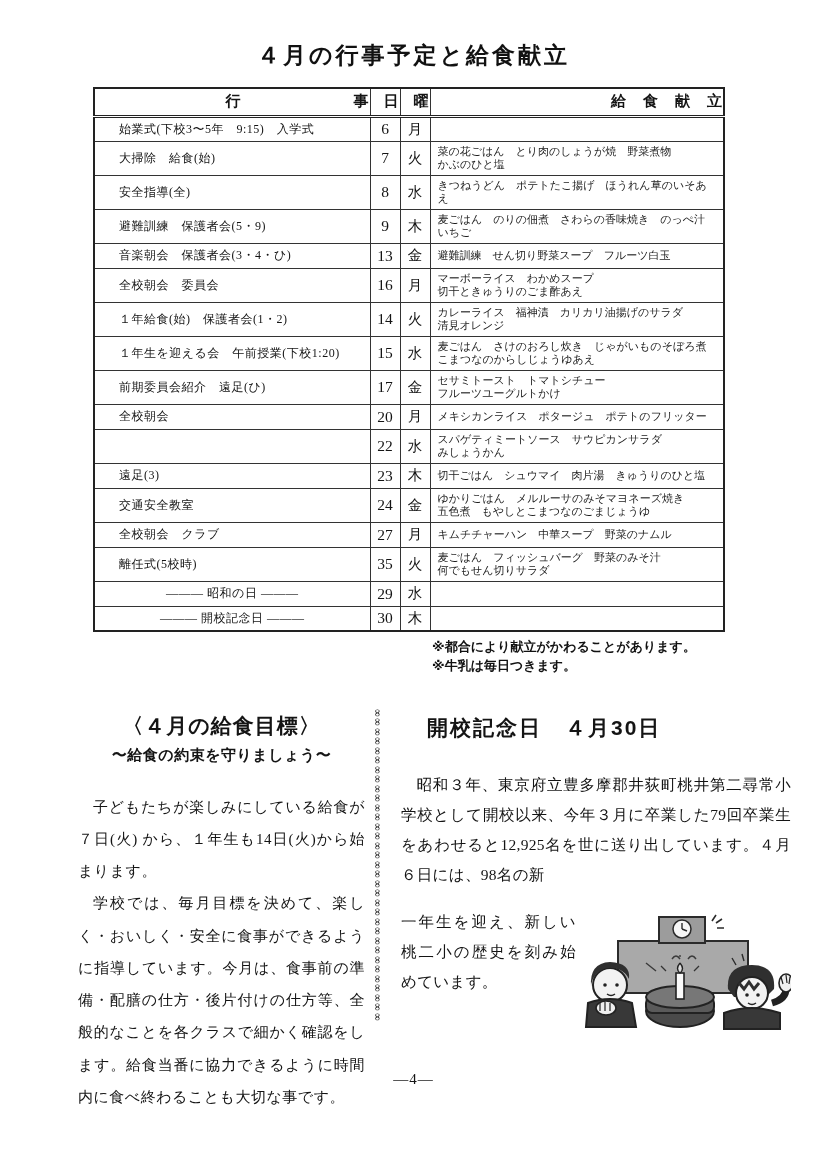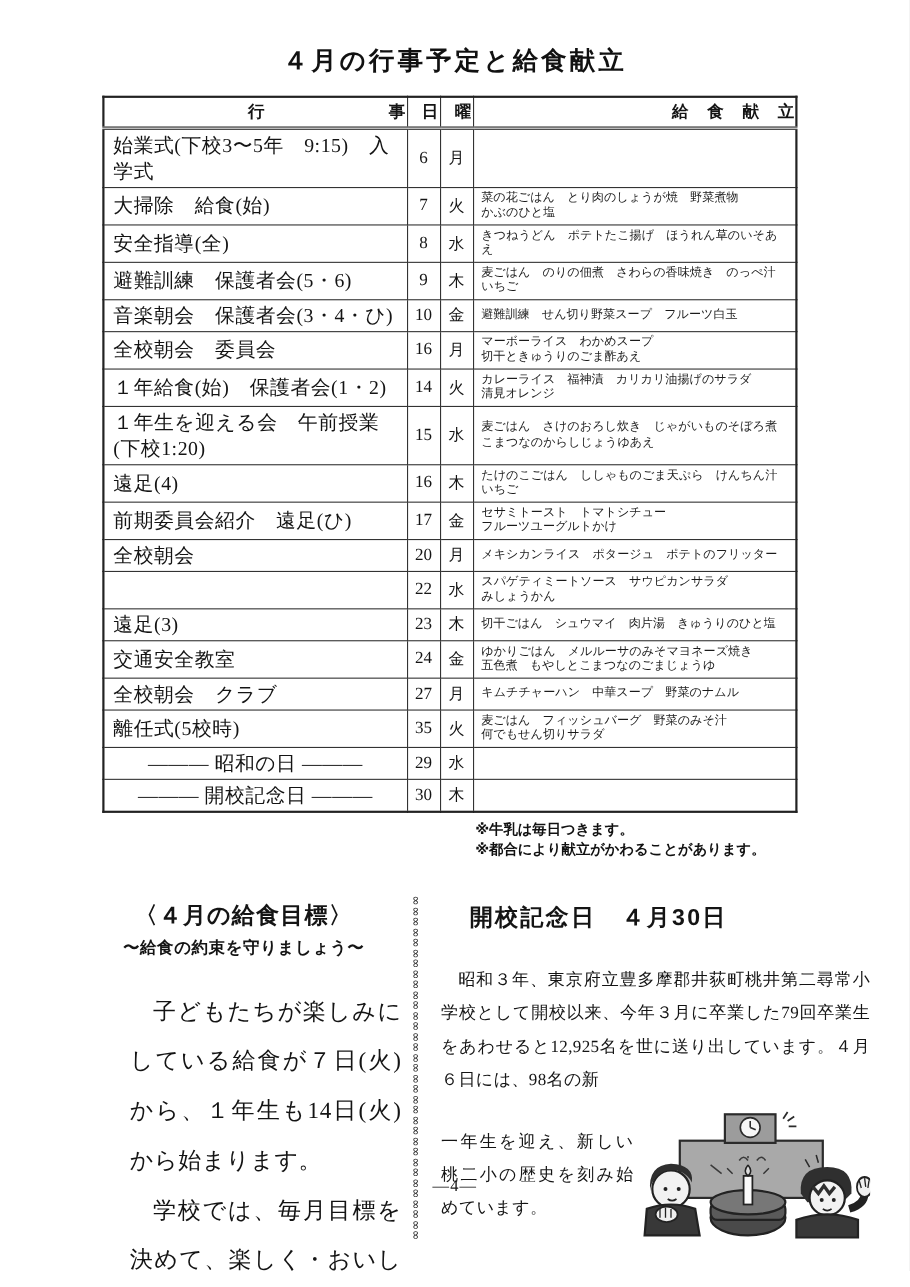--- a/index.html
+++ b/index.html
@@ -25,21 +25,21 @@
   table.schedule col.w-event  { width:276px; }
   table.schedule col.w-day    { width:30px; }
   table.schedule col.w-week   { width:30px; }
   table.schedule col.w-menu   { width:294px; }
   table.schedule th, table.schedule td { border:1px solid #333; }
   table.schedule thead th {
     height:28px; font-size:15px; font-weight:bold; text-align:right;
     border-bottom:3px double #222; letter-spacing:1px;
   }
   td.c-event {
-    font-size:18px; padding:2px 8px; height:25px; letter-spacing:0.5px;
+    font-size:12px; padding:2px 24px; height:25px; letter-spacing:0.5px;
   }
   td.c-event.center { text-align:center; }
   td.c-day { text-align:center; font-size:15.5px; }
   td.c-week { text-align:center; font-size:14.5px; }
   td.c-menu {
     font-family:"Liberation Sans","DejaVu Sans",sans-serif;
     font-size:11px; line-height:13.5px; padding:3px 7px; color:#1b1b1b;
   }
   
   .notes {
@@ -53,23 +53,22 @@
   .goal-title {
     text-align:center; font-family:"Liberation Sans","DejaVu Sans",sans-serif;
     font-weight:bold; font-size:21px; letter-spacing:1px; margin-top:6px;
   }
   .goal-subtitle {
     text-align:center; font-family:"Liberation Sans","DejaVu Sans",sans-serif;
     font-weight:bold; font-size:15px; margin-top:6px; letter-spacing:0.5px;
   }
   .goal-body { margin-top:26px; }
   .goal-body p {
-    font-size:21px; line-height:2.15; text-align:justify; text-indent:1em;
+    font-size:15px; line-height:2.15; text-align:justify; text-indent:1em;
     letter-spacing:0.5px;
-    margin-left:40px;
   }
   .divider-orn {
     width:30px; display:flex; flex-direction:column; align-items:center;
     padding-top:2px; color:#2a2a2a; overflow:hidden;
   }
   .divider-orn span {
     display:block; font-size:11px; line-height:9.5px;
     transform:rotate(90deg);
     font-family:"DejaVu Sans",sans-serif;
   }
@@ -78,21 +77,21 @@
     font-family:"Liberation Sans","DejaVu Sans",sans-serif;
     font-weight:bold; font-size:21px; letter-spacing:2px;
     margin:8px 0 0 26px;
   }
   .anniv-body { margin-top:28px; }
   .anniv-body p, .anniv-wrap-text {
     font-size:15.5px; line-height:1.95; text-align:justify;
     letter-spacing:0.3px;
   }
   .anniv-body p { text-indent:1em; }
-  .anniv-row { display:flex; margin-top:6px;align-items:center; }
+  .anniv-row { display:flex; margin-top:16px; }
   .anniv-wrap-text { width:175px; }
   .anniv-illust { flex:1; display:flex; justify-content:flex-end; padding-top:4px; }
   
   .page-footer {
     position:absolute; left:0; right:0; bottom:82px;
     text-align:center; font-size:15px; letter-spacing:1px;
   }
 </style>
 </head>
 <body>
@@ -129,28 +128,28 @@
           <td class="c-week">火</td>
           <td class="c-menu">菜の花ごはん　とり肉のしょうが焼　野菜煮物<br>かぶのひと塩</td>
         </tr>
         <tr>
           <td class="c-event">安全指導(全)</td>
           <td class="c-day">8</td>
           <td class="c-week">水</td>
           <td class="c-menu">きつねうどん　ポテトたこ揚げ　ほうれん草のいそあえ</td>
         </tr>
         <tr>
-          <td class="c-event">避難訓練　保護者会(5・6)</td>
+          <td class="c-event">避難訓練　保護者会(5・9)</td>
           <td class="c-day">9</td>
           <td class="c-week">木</td>
           <td class="c-menu">麦ごはん　のりの佃煮　さわらの香味焼き　のっぺ汁<br>いちご</td>
         </tr>
         <tr>
           <td class="c-event">音楽朝会　保護者会(3・4・ひ)</td>
-          <td class="c-day">10</td>
+          <td class="c-day">13</td>
           <td class="c-week">金</td>
           <td class="c-menu">避難訓練　せん切り野菜スープ　フルーツ白玉</td>
         </tr>
         <tr>
           <td class="c-event">全校朝会　委員会</td>
           <td class="c-day">16</td>
           <td class="c-week">月</td>
           <td class="c-menu">マーボーライス　わかめスープ<br>切干ときゅうりのごま酢あえ</td>
         </tr>
         <tr>
@@ -159,26 +158,20 @@
           <td class="c-week">火</td>
           <td class="c-menu">カレーライス　福神漬　カリカリ油揚げのサラダ<br>清見オレンジ</td>
         </tr>
         <tr>
           <td class="c-event">１年生を迎える会　午前授業(下校1:20)</td>
           <td class="c-day">15</td>
           <td class="c-week">水</td>
           <td class="c-menu">麦ごはん　さけのおろし炊き　じゃがいものそぼろ煮<br>こまつなのからしじょうゆあえ</td>
         </tr>
         <tr>
-          <td class="c-event">遠足(4)</td>
-          <td class="c-day">16</td>
-          <td class="c-week">木</td>
-          <td class="c-menu">たけのこごはん　ししゃものごま天ぷら　けんちん汁<br>いちご</td>
-        </tr>
-        <tr>
           <td class="c-event">前期委員会紹介　遠足(ひ)</td>
           <td class="c-day">17</td>
           <td class="c-week">金</td>
           <td class="c-menu">セサミトースト　トマトシチュー<br>フルーツユーグルトかけ</td>
         </tr>
         <tr>
           <td class="c-event">全校朝会</td>
           <td class="c-day">20</td>
           <td class="c-week">月</td>
           <td class="c-menu">メキシカンライス　ポタージュ　ポテトのフリッター</td>
@@ -222,22 +215,22 @@
         <tr>
           <td class="c-event center">――― 開校記念日 ―――</td>
           <td class="c-day">30</td>
           <td class="c-week">木</td>
           <td class="c-menu"></td>
         </tr>
       </tbody>
   </table>
 
   <div class="notes">
+    <div>※都合により献立がかわることがあります。</div>
     <div>※牛乳は毎日つきます。</div>
-    <div>※都合により献立がかわることがあります。</div>
   </div>
 
   <div class="bottom">
 
     <div class="goal-col">
       <div class="goal-title">〈４月の給食目標〉</div>
       <div class="goal-subtitle">〜給食の約束を守りましょう〜</div>
       <div class="goal-body">
         <p>子どもたちが楽しみにしている給食が７日(火) から、１年生も14日(火)から始まります。</p>
         <p>学校では、毎月目標を決めて、楽しく・おいしく・安全に食事ができるように指導しています。今月は、食事前の準備・配膳の仕方・後片付けの仕方等、全般的なことを各クラスで細かく確認をします。給食当番に協力できるように時間内に食べ終わることも大切な事です。</p>

